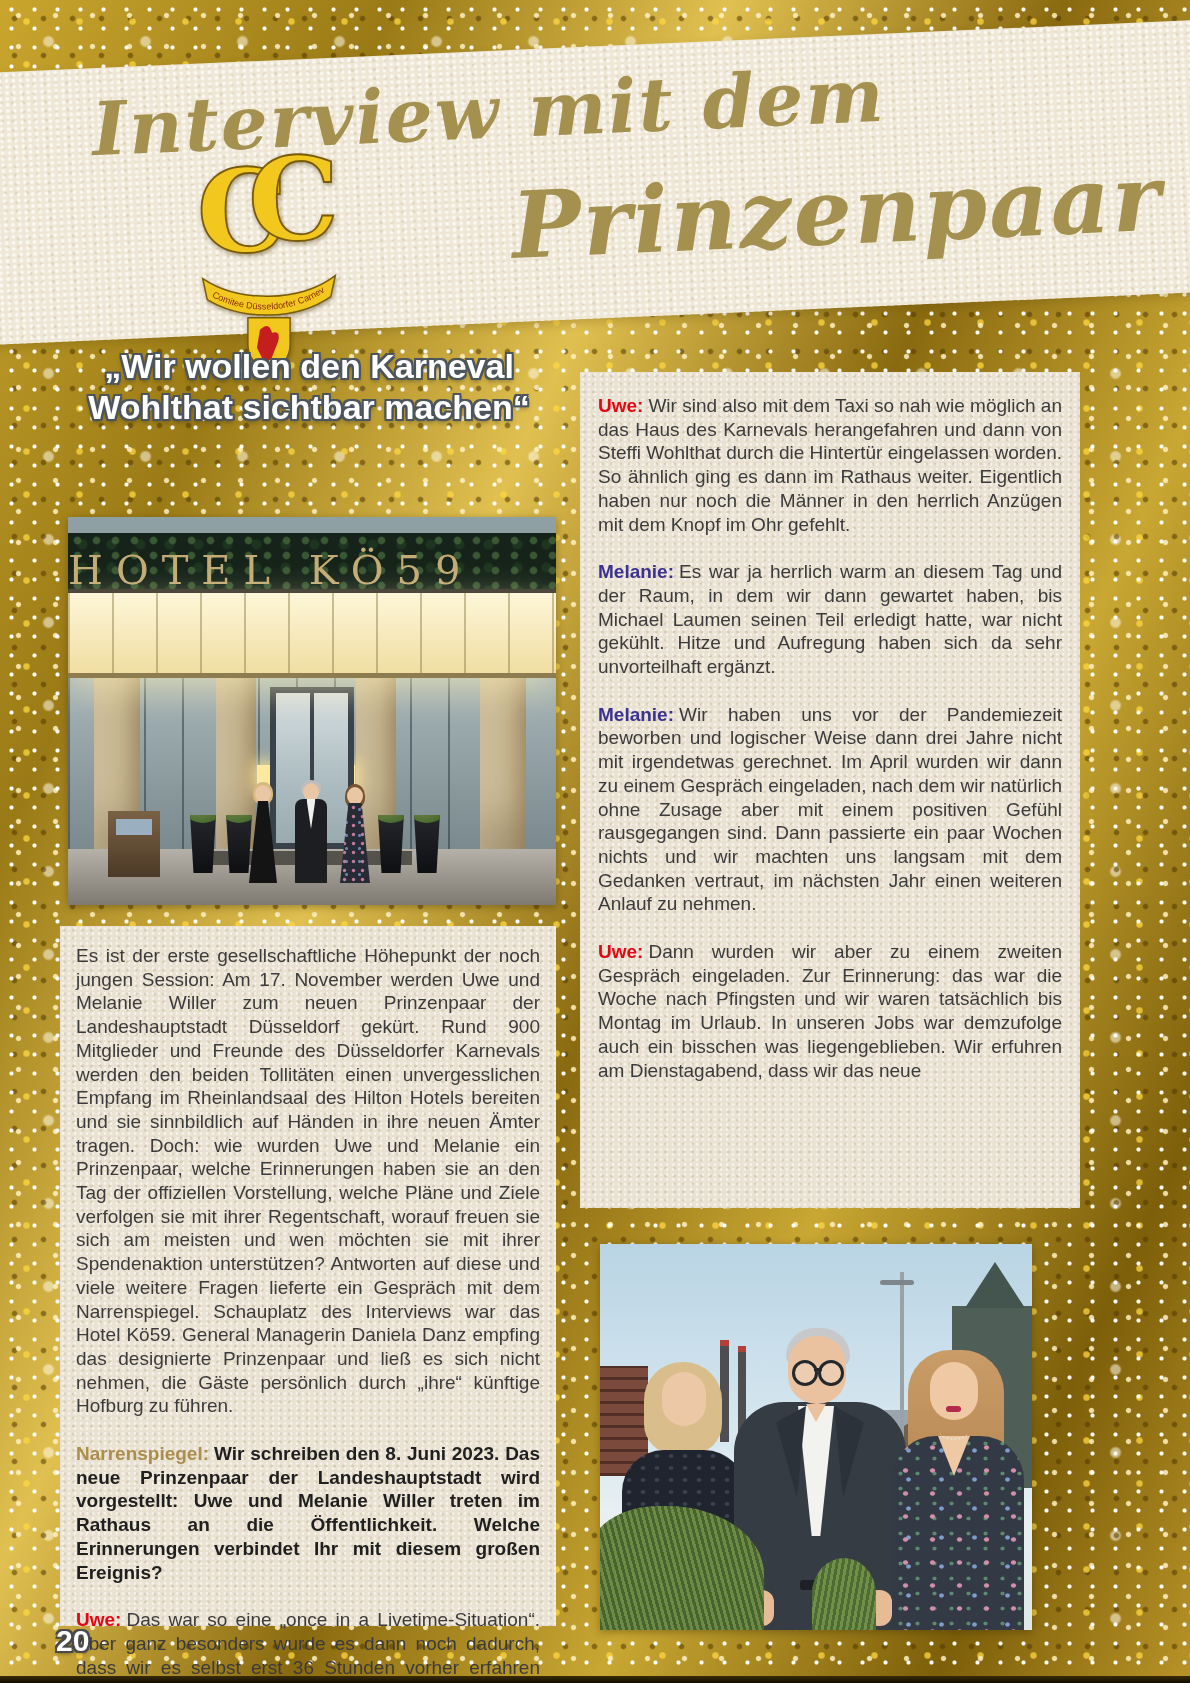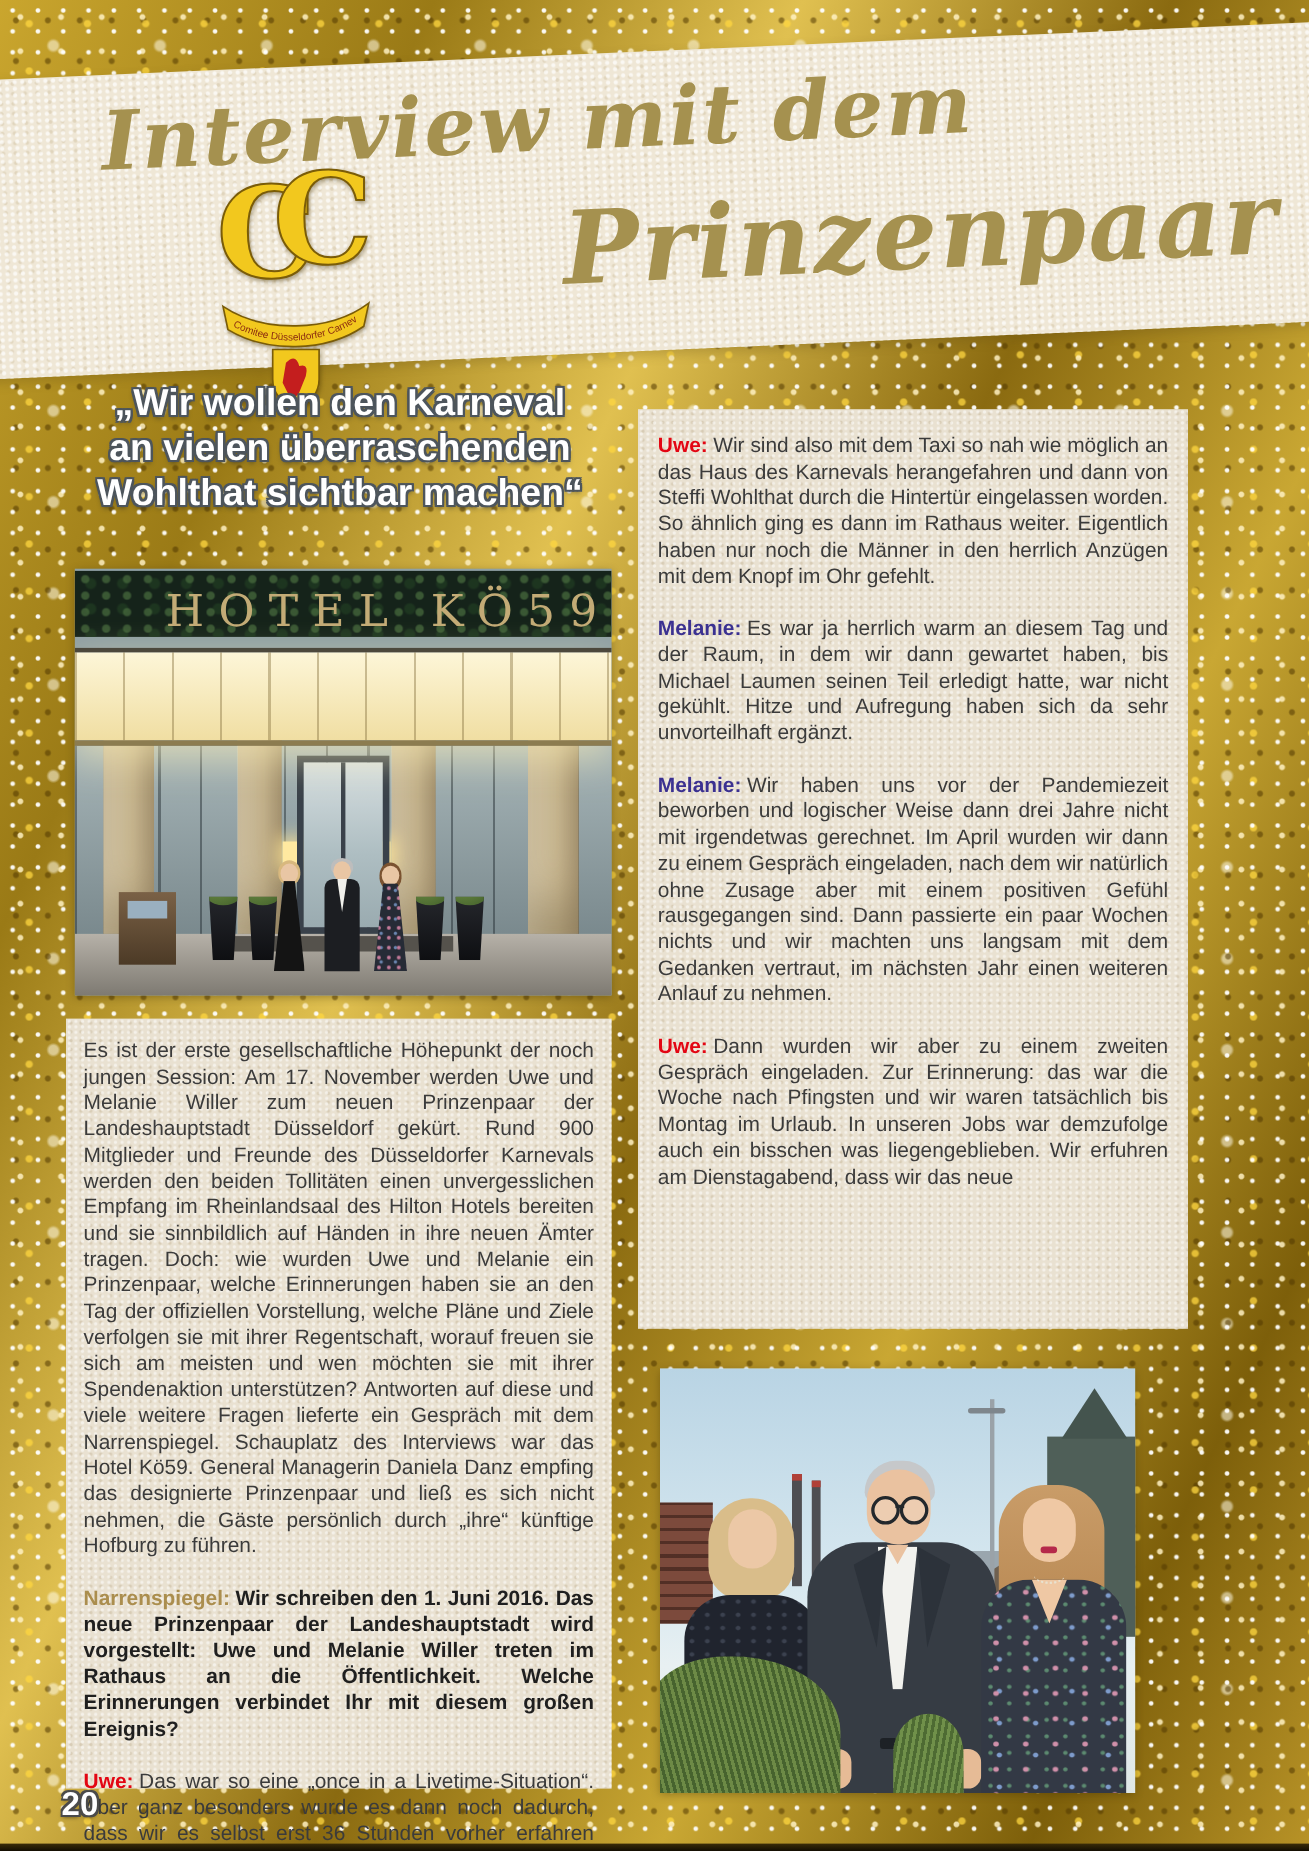--- a/index.html
+++ b/index.html
@@ -38,27 +38,27 @@
   .logo{position:absolute;left:193px;top:146px;width:152px;height:238px;filter:drop-shadow(1px 2px 2px rgba(70,50,0,.45));}
   .headline{
     position:absolute;left:62px;top:346px;width:494px;text-align:center;
     font-size:34px;line-height:41px;font-weight:bold;color:#ffffff;
     text-shadow:-2px -2px 0 #4d555c,2px -2px 0 #4d555c,-2px 2px 0 #4d555c,2px 2px 0 #4d555c,
                  -2px 0 0 #4d555c,2px 0 0 #4d555c,0 -2px 0 #4d555c,0 3px 5px rgba(30,35,40,.6);
   }
   
   .photo-hotel{position:absolute;left:68px;top:517px;width:488px;height:388px;overflow:hidden;background:#8fa0a4;box-shadow:0 2px 8px rgba(60,45,5,.4);}
   .hotel-sign{
-    position:absolute;left:0;top:2px;width:100%;height:60px;
+    position:absolute;left:0;top:16px;width:100%;height:60px;
     background-color:#15231a;
     background-image:radial-gradient(circle, rgba(70,105,60,.75) 0 3px, transparent 4.5px),
                      radial-gradient(circle, rgba(30,55,32,.9) 0 4px, transparent 6px);
     background-size:19px 15px,29px 23px;
     color:#c3ab76;font-family:"DejaVu Serif",serif;font-size:40px;letter-spacing:13px;
-    text-align:right;line-height:74px;white-space:nowrap;
+    text-align:left;line-height:74px;white-space:nowrap;
   }
   .canopy{
     position:absolute;left:0;top:72px;width:100%;height:80px;
     background:linear-gradient(#fdf6d8,#f3e3ae);
     background-image:repeating-linear-gradient(90deg, rgba(140,120,70,.45) 0 2px, transparent 2px 44px),linear-gradient(#fdf6d8,#f0dea2);
     border-top:4px solid #4c483c;border-bottom:5px solid #8c7c50;
     box-shadow:0 12px 34px rgba(255,240,180,.55);
   }
   .hotel-wall{
     position:absolute;left:0;top:161px;width:100%;height:171px;
@@ -203,21 +203,20 @@
       <text font-size="6" fill="#8a2a10">
         <textPath href="#ribbonpath">Comitee Düsseldorfer Carneval</textPath>
       </text>
       <path d="M36,114 h28 v18 q0,12 -14,18 q-14,-6 -14,-18 Z" fill="#f2c81e" stroke="#7a5c08" stroke-width="1"></path>
       <path d="M44,122 q6,-6 8,2 q6,-2 4,6 l-4,10 q-2,4 -6,2 l-4,-8 z" fill="#c41e1e"></path>
     </svg>
   </div>
 
   <div class="headline">
     <div>„Wir wollen den Karneval</div>
-    <div>an vielen überraschenden</div>
     <div>Wohlthat sichtbar machen“</div>
   </div>
 
   <div class="photo-hotel">
     <div class="hotel-wall"></div>
     <div class="pillar p1"></div>
     <div class="pillar p2"></div>
     <div class="pillar p3"></div>
     <div class="pillar p4"></div>
     <div class="lamp l1"></div>
@@ -249,21 +248,21 @@
       <div class="hair"></div>
       <div class="head"></div>
       <div class="body"></div>
     </div>
     <div class="hotel-sign">HOTEL KÖ59</div>
     <div class="canopy"></div>
   </div>
 
   <div class="panel panel-left">
     <p class="para">Es ist der erste gesellschaftliche Höhepunkt der noch jungen Session: Am 17. November werden Uwe und Melanie Willer zum neuen Prinzenpaar der Landeshauptstadt Düsseldorf gekürt. Rund 900 Mitglieder und Freunde des Düsseldorfer Karnevals werden den beiden Tollitäten einen unvergesslichen Empfang im Rheinlandsaal des Hilton Hotels bereiten und sie sinnbildlich auf Händen in ihre neuen Ämter tragen. Doch: wie wurden Uwe und Melanie ein Prinzenpaar, welche Erinnerungen haben sie an den Tag der offiziellen Vorstellung, welche Pläne und Ziele verfolgen sie mit ihrer Regentschaft, worauf freuen sie sich am meisten und wen möchten sie mit ihrer Spendenaktion unterstützen? Antworten auf diese und viele weitere Fragen lieferte ein Gespräch mit dem Narrenspiegel. Schauplatz des Interviews war das Hotel Kö59. General Managerin Daniela Danz empfing das designierte Prinzenpaar und ließ es sich nicht nehmen, die Gäste persönlich durch „ihre“ künftige Hofburg zu führen.</p>
-    <p class="para"><span class="speaker spk-gold">Narrenspiegel:</span><span class="q-text">Wir schreiben den 1. Juni 2016. Das neue Prinzenpaar der Landeshauptstadt wird vorgestellt: Uwe und Melanie Willer treten im Rathaus an die Öffentlichkeit. Welche Erinnerungen verbindet Ihr mit diesem großen Ereignis?</span></p>
+    <p class="para"><span class="speaker spk-gold">Narrenspiegel:</span><span class="q-text">Wir schreiben den 8. Juni 2023. Das neue Prinzenpaar der Landeshauptstadt wird vorgestellt: Uwe und Melanie Willer treten im Rathaus an die Öffentlichkeit. Welche Erinnerungen verbindet Ihr mit diesem großen Ereignis?</span></p>
     <p class="para"><span class="speaker spk-red">Uwe:</span><span>Das war so eine „once in a Livetime-Situation“. Aber ganz besonders wurde es dann noch dadurch, dass wir es selbst erst 36 Stunden vorher erfahren haben. Wir hatten also wenig Zeit uns vorzubereiten, aber auch wenig Zeit, um nervös zu werden.</span></p>
   </div>
 
   <div class="panel panel-right">
     <p class="para"><span class="speaker spk-red">Uwe:</span><span>Wir sind also mit dem Taxi so nah wie möglich an das Haus des Karnevals herangefahren und dann von Steffi Wohlthat durch die Hintertür eingelassen worden. So ähnlich ging es dann im Rathaus weiter. Eigentlich haben nur noch die Männer in den herrlich Anzügen mit dem Knopf im Ohr gefehlt.</span></p>
     <p class="para"><span class="speaker spk-blue">Melanie:</span><span>Es war ja herrlich warm an diesem Tag und der Raum, in dem wir dann gewartet haben, bis Michael Laumen seinen Teil erledigt hatte, war nicht gekühlt. Hitze und Aufregung haben sich da sehr unvorteilhaft ergänzt.</span></p>
     <p class="para"><span class="speaker spk-blue">Melanie:</span><span>Wir haben uns vor der Pandemiezeit beworben und logischer Weise dann drei Jahre nicht mit irgendetwas gerechnet. Im April wurden wir dann zu einem Gespräch eingeladen, nach dem wir natürlich ohne Zusage aber mit einem positiven Gefühl rausgegangen sind. Dann passierte ein paar Wochen nichts und wir machten uns langsam mit dem Gedanken vertraut, im nächsten Jahr einen weiteren Anlauf zu nehmen.</span></p>
     <p class="para"><span class="speaker spk-red">Uwe:</span><span>Dann wurden wir aber zu einem zweiten Gespräch eingeladen. Zur Erinnerung: das war die Woche nach Pfingsten und wir waren tatsächlich bis Montag im Urlaub. In unseren Jobs war demzufolge auch ein bisschen was liegengeblieben. Wir erfuhren am Dienstagabend, dass wir das neue</span></p>
   </div>
 

